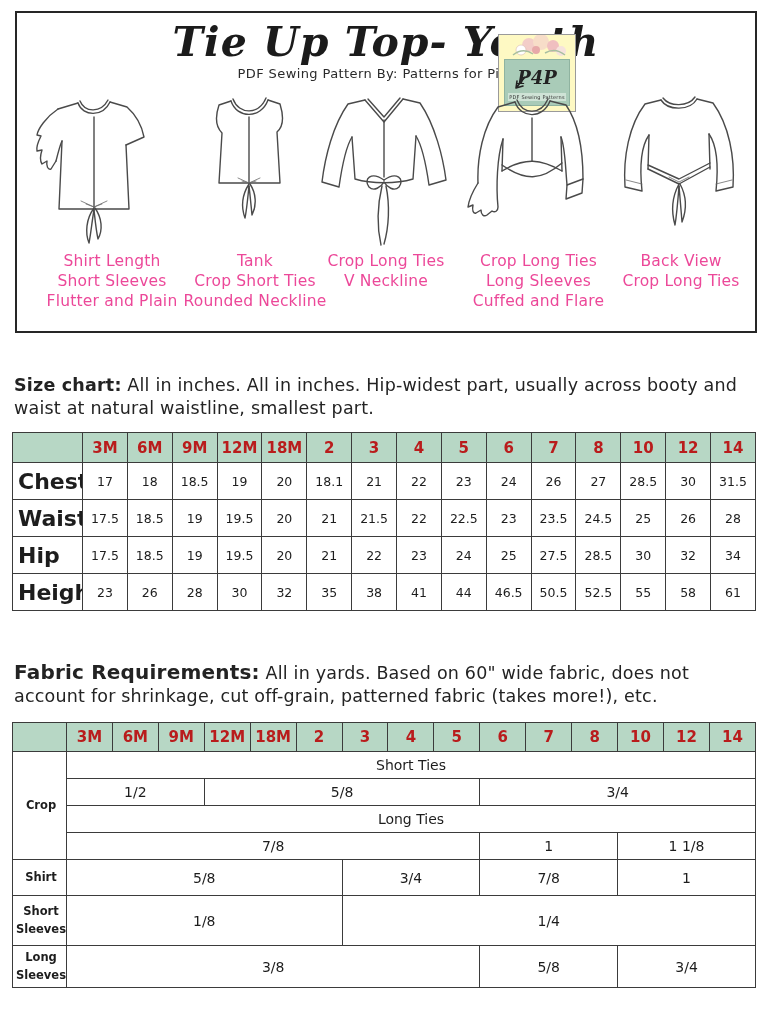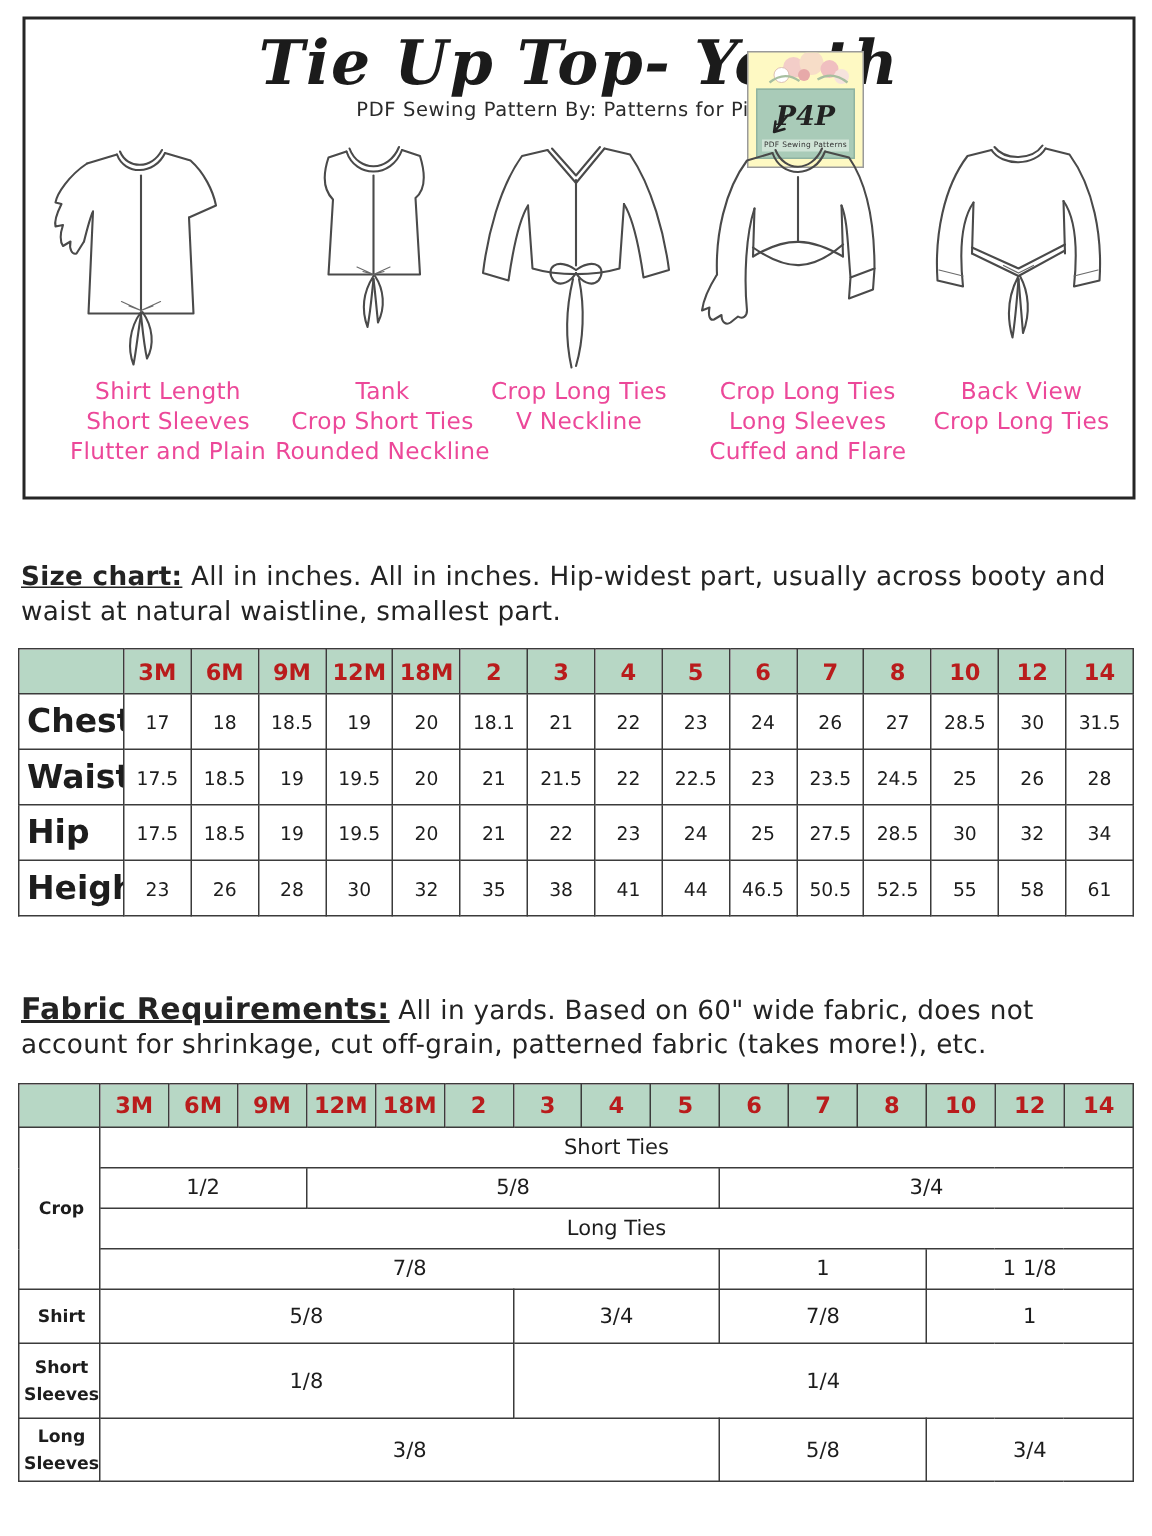--- a/index.html
+++ b/index.html
@@ -22,21 +22,21 @@
   
   .garment{position:absolute;top:74px;}
   .garment svg{display:block;}
   .g-stroke{fill:none;stroke:#4a4a4a;stroke-width:1.4;stroke-linecap:round;stroke-linejoin:round;}
   .g-thin{fill:none;stroke:#6a6a6a;stroke-width:.8;stroke-linecap:round;}
 
   .garment-label{position:absolute;top:239px;text-align:center;font-size:15.5px;line-height:1.28;color:#ec4899;white-space:pre-line;letter-spacing:.2px;}
 
   
   .heading{position:absolute;left:14px;width:742px;font-size:17.5px;line-height:1.32;color:#232323;letter-spacing:.2px;}
-  .heading .hl{font-weight:bold;text-decoration:underline;}
+  .heading .hl{font-weight:bold;}
   #size-heading{top:374px;}
   #fabric-heading{top:659px;}
   #fabric-heading .hl{font-size:20px;}
 
   
   table{border-collapse:collapse;table-layout:fixed;}
   th,td{border:1.6px solid #3b3b3b;text-align:center;padding:0;overflow:hidden;}
   thead th{background:#b7d7c5;font-weight:bold;font-size:15px;color:#b91c1c;}
 
   .size-table{position:absolute;left:12px;top:432px;width:744px;}

